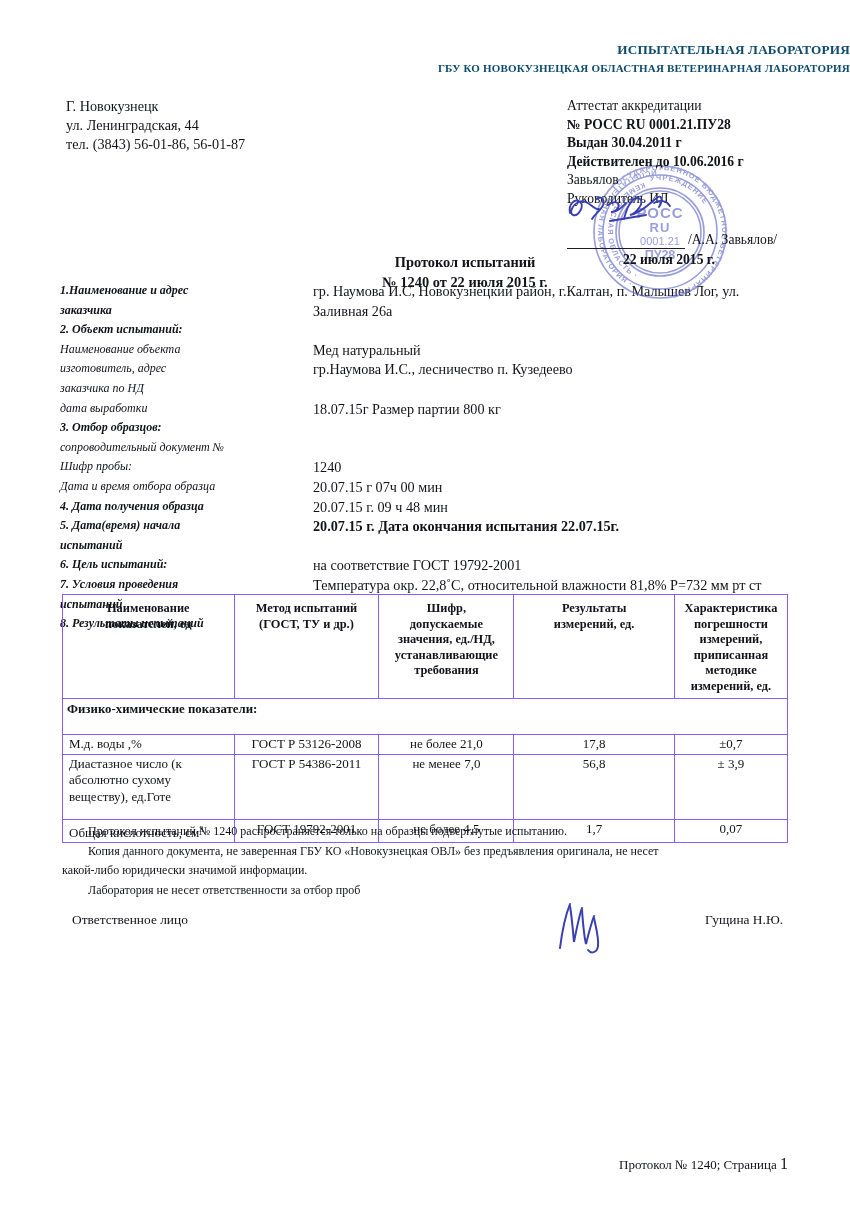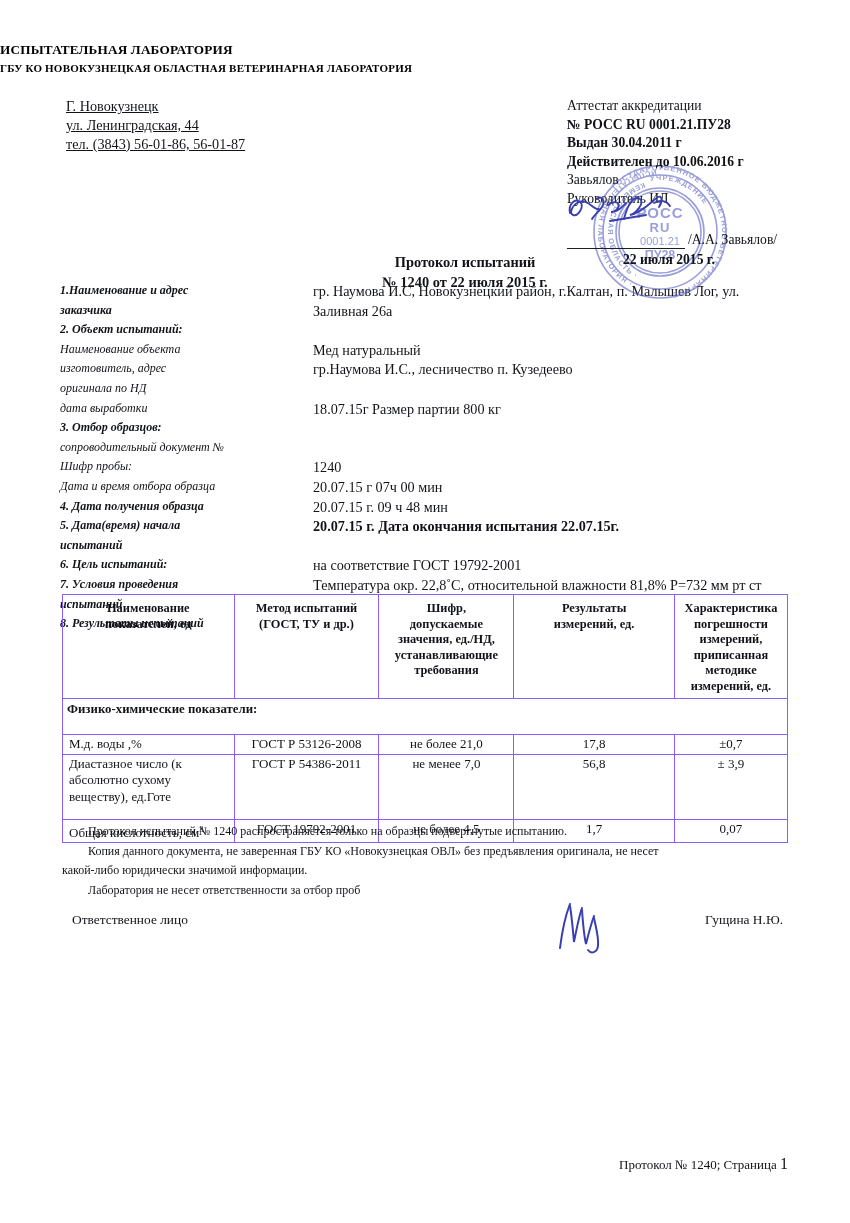--- a/index.html
+++ b/index.html
@@ -20,39 +20,39 @@
     background: #ffffff;
     overflow: hidden;
   }
 
   
   .doc-header {
     position: absolute;
     top: 40px;
     left: 0;
     width: 850px;
-    text-align: left;
-    color: #000000;
+    text-align: right;
+    color: #0c4a6e;
     font-weight: bold;
     font-size: 13.2px;
     letter-spacing: .2px;
     line-height: 19px;
   }
   .doc-header .line1 { display: block; }
   .doc-header .line2 { display: block; font-size: 11px; }
 
   
   .addr-block {
     position: absolute;
     top: 97px;
     left: 66px;
     font-size: 14.2px;
     line-height: 19px;
   }
-  .addr-block div { white-space: nowrap; text-decoration: underline; }
+  .addr-block div { white-space: nowrap; }
 
   .accred-block {
     position: absolute;
     top: 97px;
     left: 567px;
     font-size: 13.6px;
     line-height: 18.6px;
     z-index: 3;
   }
   .accred-block .bold { font-weight: bold; }
@@ -318,21 +318,21 @@
       </div>
     <div class="irow">
         <span class="lbl">Наименование объекта</span>
         <span class="val">Мед натуральный</span>
       </div>
     <div class="irow">
         <span class="lbl">изготовитель, адрес</span>
         <span class="val">гр.Наумова И.С., лесничество п. Кузедеево</span>
       </div>
     <div class="irow">
-        <span class="lbl">оригинала по НД</span>
+        <span class="lbl">заказчика по НД</span>
         <span class="val"></span>
       </div>
     <div class="irow">
         <span class="lbl">дата выработки</span>
         <span class="val">18.07.15г  Размер партии 800 кг</span>
       </div>
     <div class="irow">
         <span class="lbl b">3. Отбор образцов:</span>
         <span class="val"></span>
       </div>

